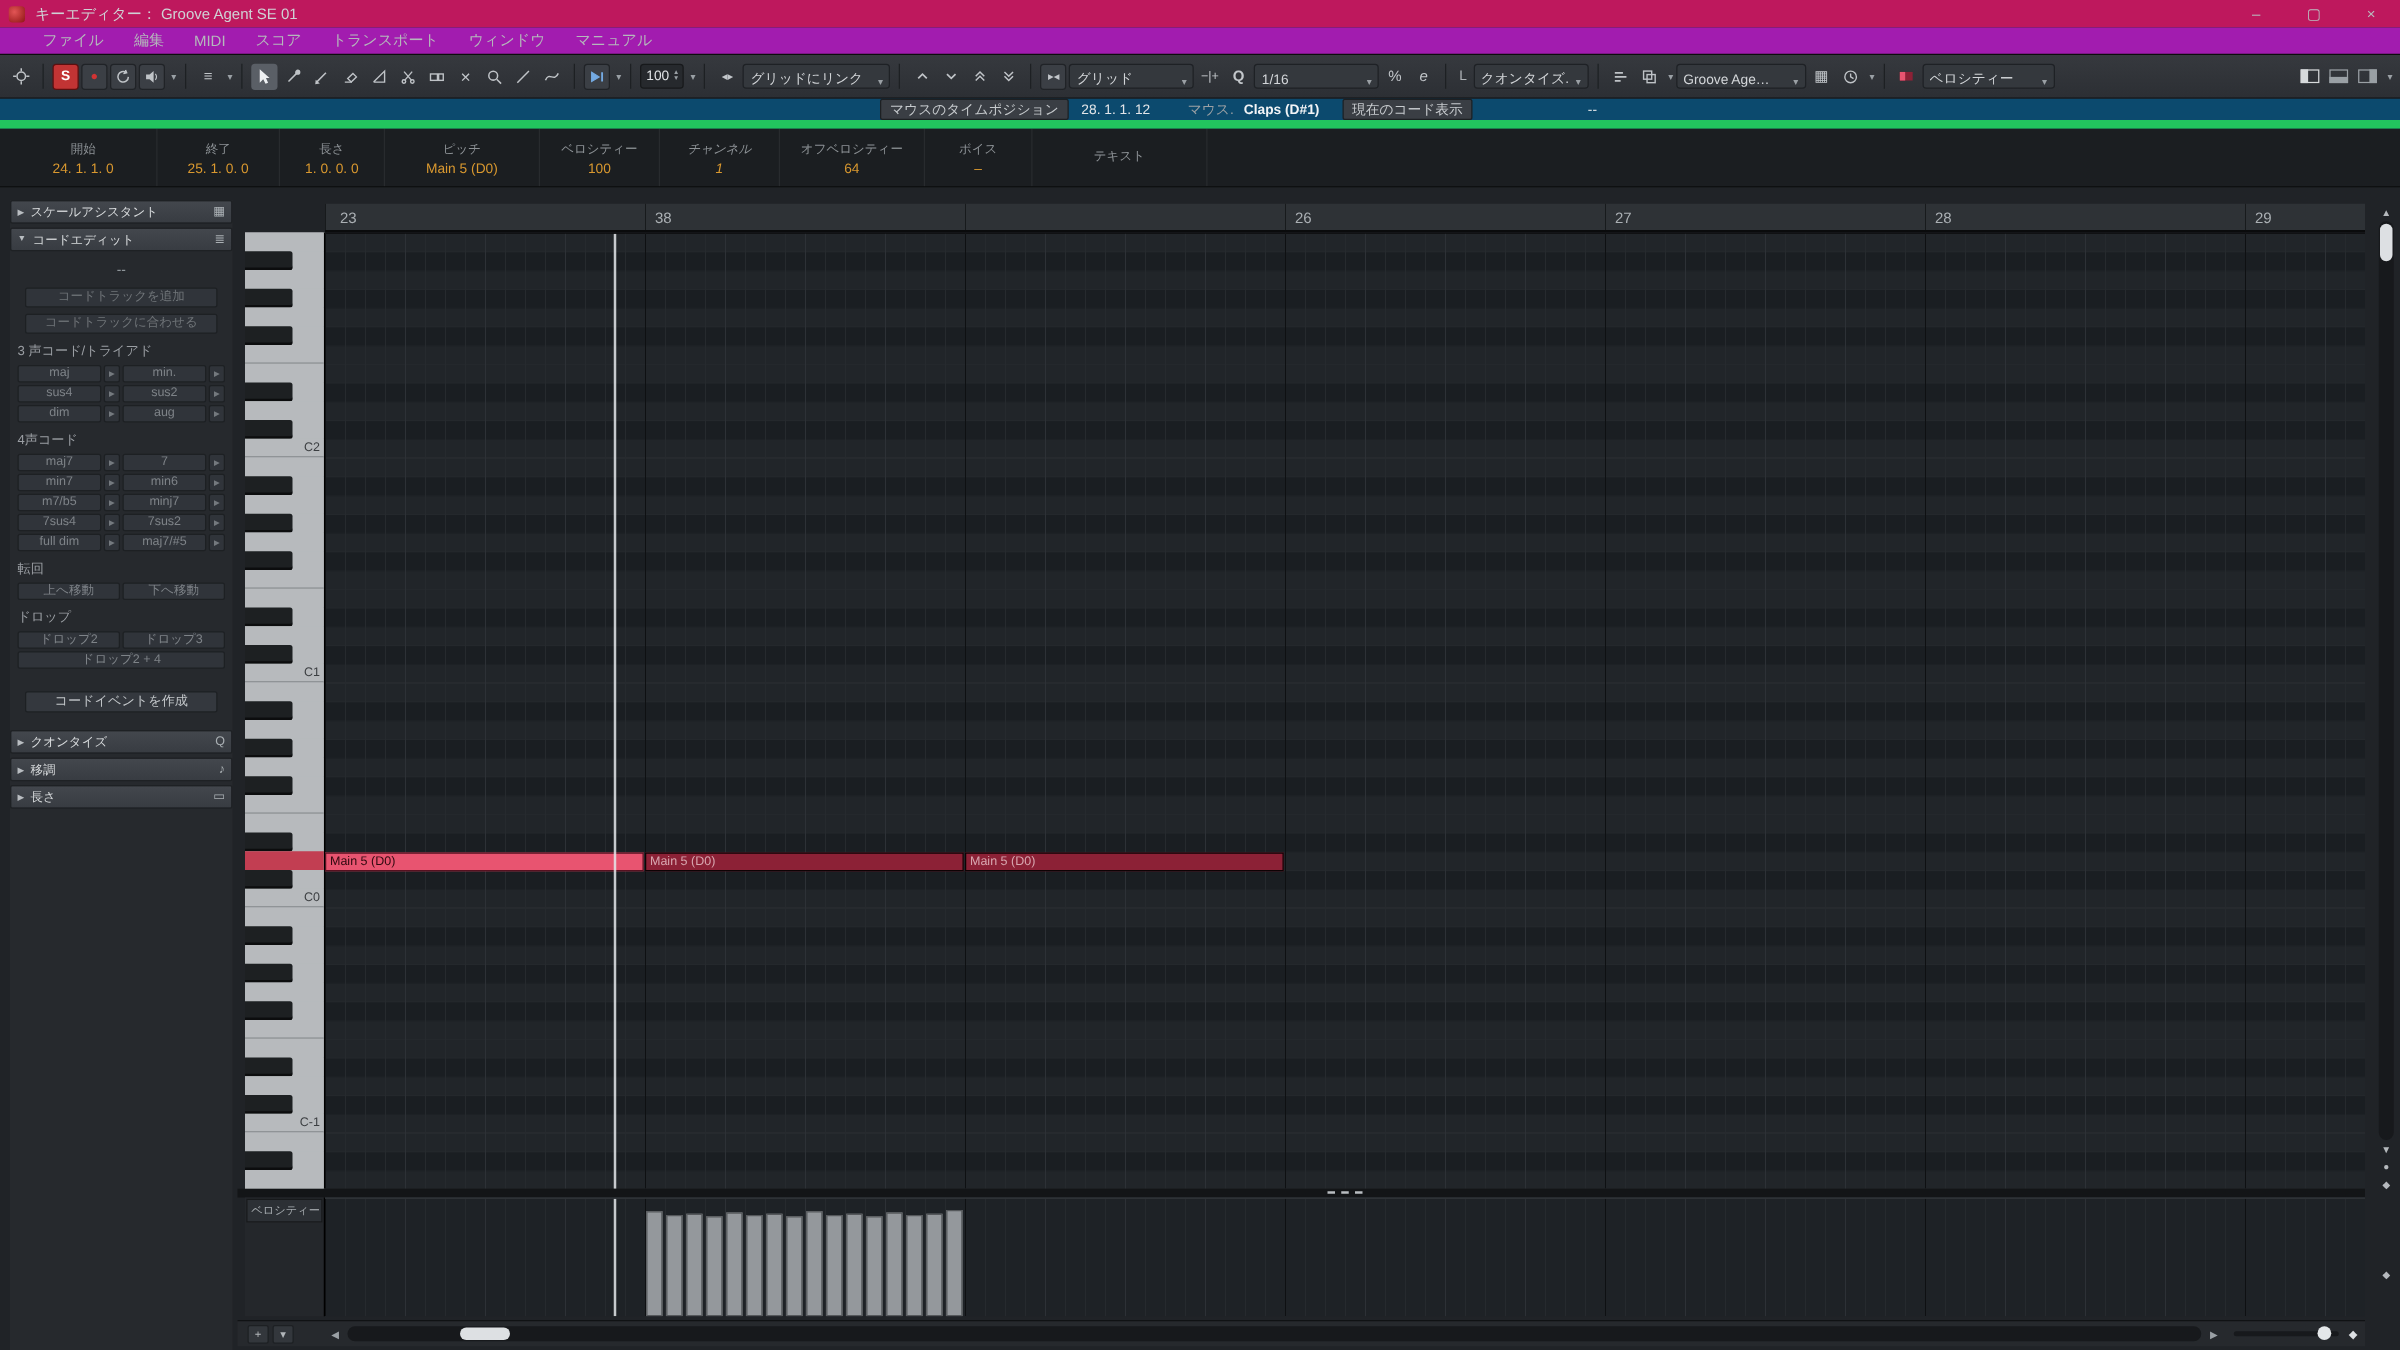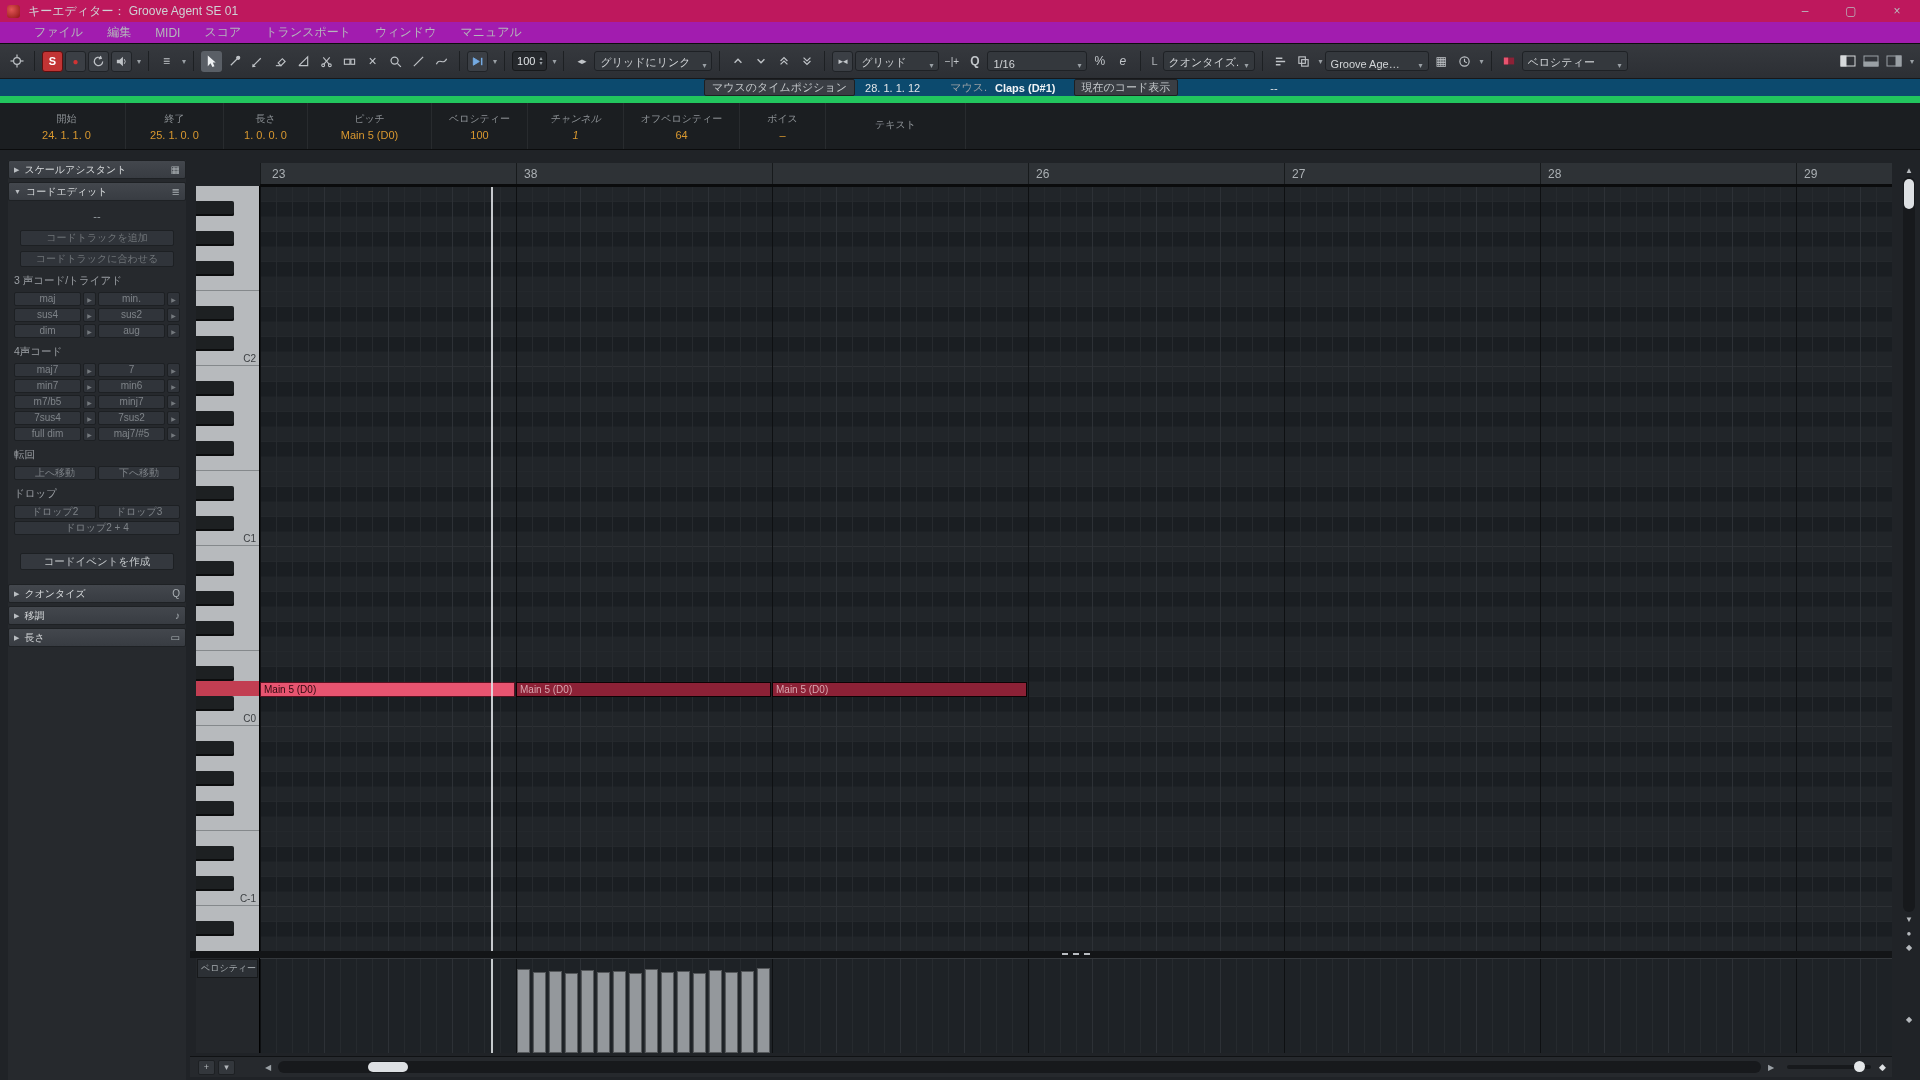--- a/index.html
+++ b/index.html
@@ -296,21 +296,21 @@
         </svg>
     </div>
     <div class="tbtn">
       <svg width="12" height="12" viewBox="0 0 14 14" stroke="#bfc3c7" fill="none" stroke-width="1.4">
         <polyline points="3,3 7,7 11,3"></polyline>
           <polyline points="3,7 7,11 11,7"></polyline>
         </svg>
     </div>
     <div class="tb-sep"></div>
     <div class="tbtn box" style="font-size:9px;">▸◂</div>
-    <div class="dropdown" style="width:84px;">
+    <div class="dropdown" style="width:100px;">
       <span class="dd-label">グリッド</span>
       <span class="caret" style="margin-left:auto;">▾</span>
     </div>
     <div class="tbtn" style="font-size:10px;">−|+</div>
     <div class="tbtn" style="font-weight:bold;">Q</div>
     <div class="dropdown" style="width:100px;">
       <span class="dd-label">1/16</span>
       <span class="caret" style="margin-left:auto;">▾</span>
     </div>
     <div class="tbtn">%</div>

